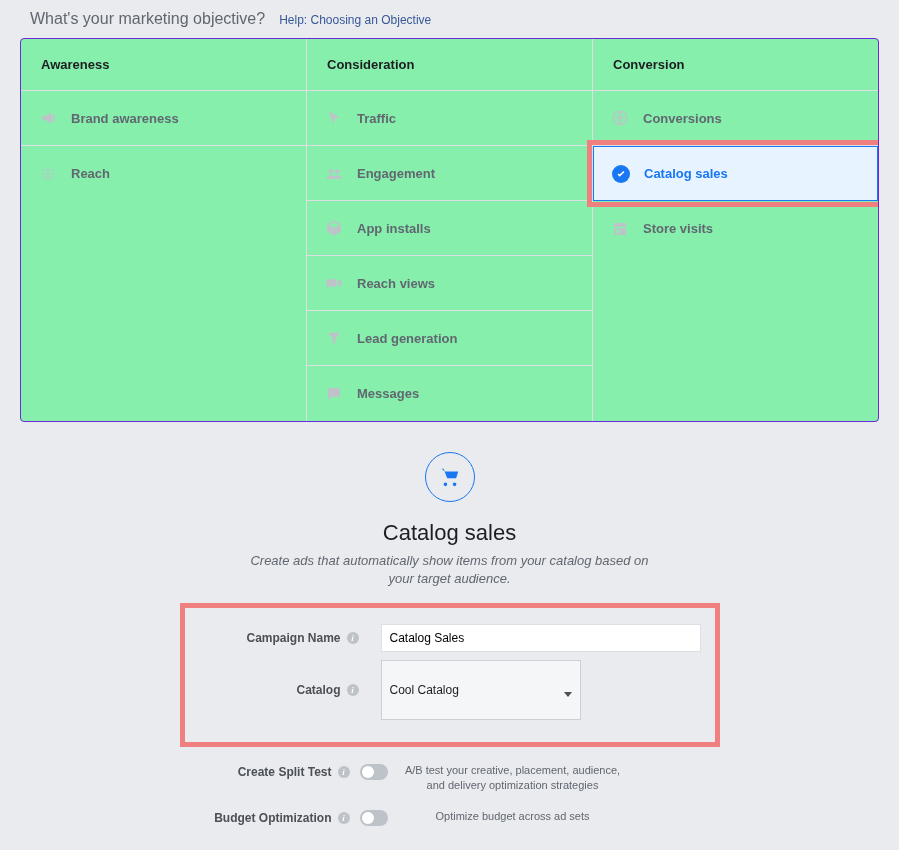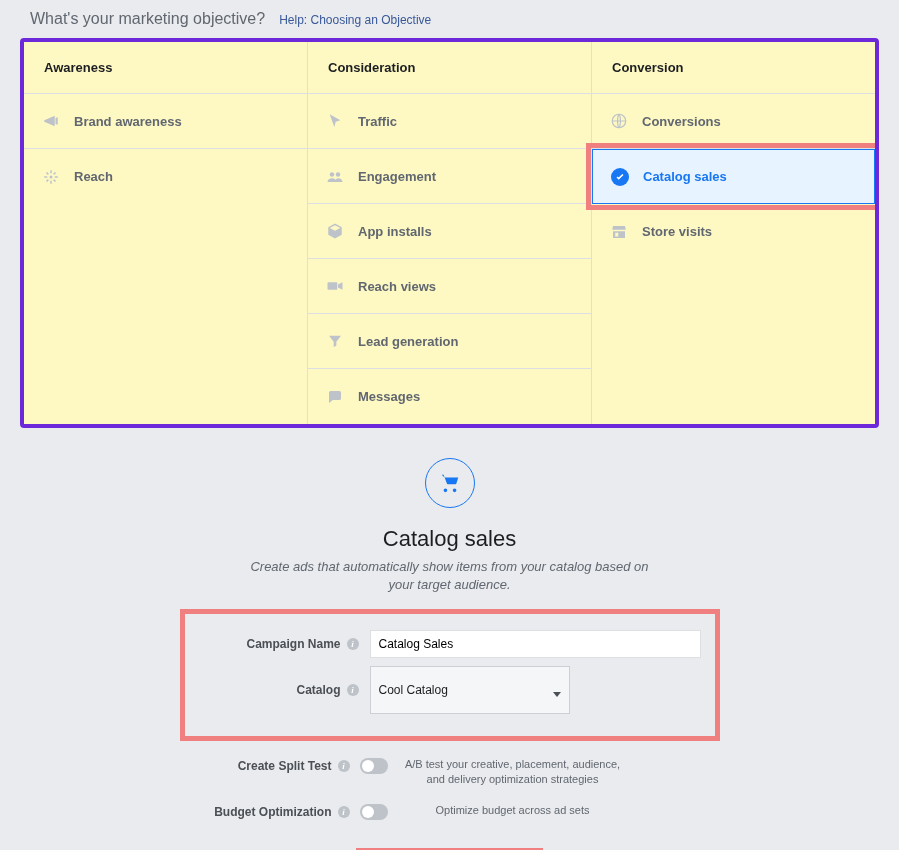--- a/index.html
+++ b/index.html
@@ -24,22 +24,22 @@
   font-size: 16px;
   font-weight: 400;
 }
 .help-link {
   color: #385898;
   font-size: 12px;
   cursor: pointer;
 }
 .grid {
   display: flex;
-  background: #fef9c3;
-  border: 4px solid #6d28d9;
+  background: #86efac;
+  border: 1px solid #6d28d9;
   border-radius: 4px;
   overflow: hidden;
 }
 .col {
   flex: 1;
   border-right: 1px solid #dddfe2;
 }
 .col:last-child { border-right: none; }
 .col-header {
   font-weight: 600;
@@ -118,21 +118,21 @@
   margin: 0 auto 15px auto;
   font-style: italic;
 }
 .form-block {
   border: 5px solid #f08080;
   padding: 8px 14px 14px 14px;
 }
 .form-row {
   display: flex;
   align-items: center;
-  gap: 11px;
+  gap: 22px;
   margin: 8px 0;
 }
 .form-label {
   width: 160px;
   text-align: right;
   font-size: 12px;
   font-weight: 600;
   color: #4b4f56;
   display: flex;
   align-items: center;
@@ -157,21 +157,21 @@
   border: 1px solid #dddfe2;
   padding: 6px 8px;
   font-size: 12px;
   text-align: left;
   background: #fff;
 }
 .select {
   flex: 0 0 200px;
   border: 1px solid #ccd0d5;
   background: #f5f6f7;
-  padding: 16px 8px;
+  padding: 22px 8px;
   font-size: 12px;
   text-align: left;
   display: flex;
   align-items: flex-end;
   justify-content: space-between;
   cursor: pointer;
 }
 .caret-down {
   border-left: 4px solid transparent;
   border-right: 4px solid transparent;

